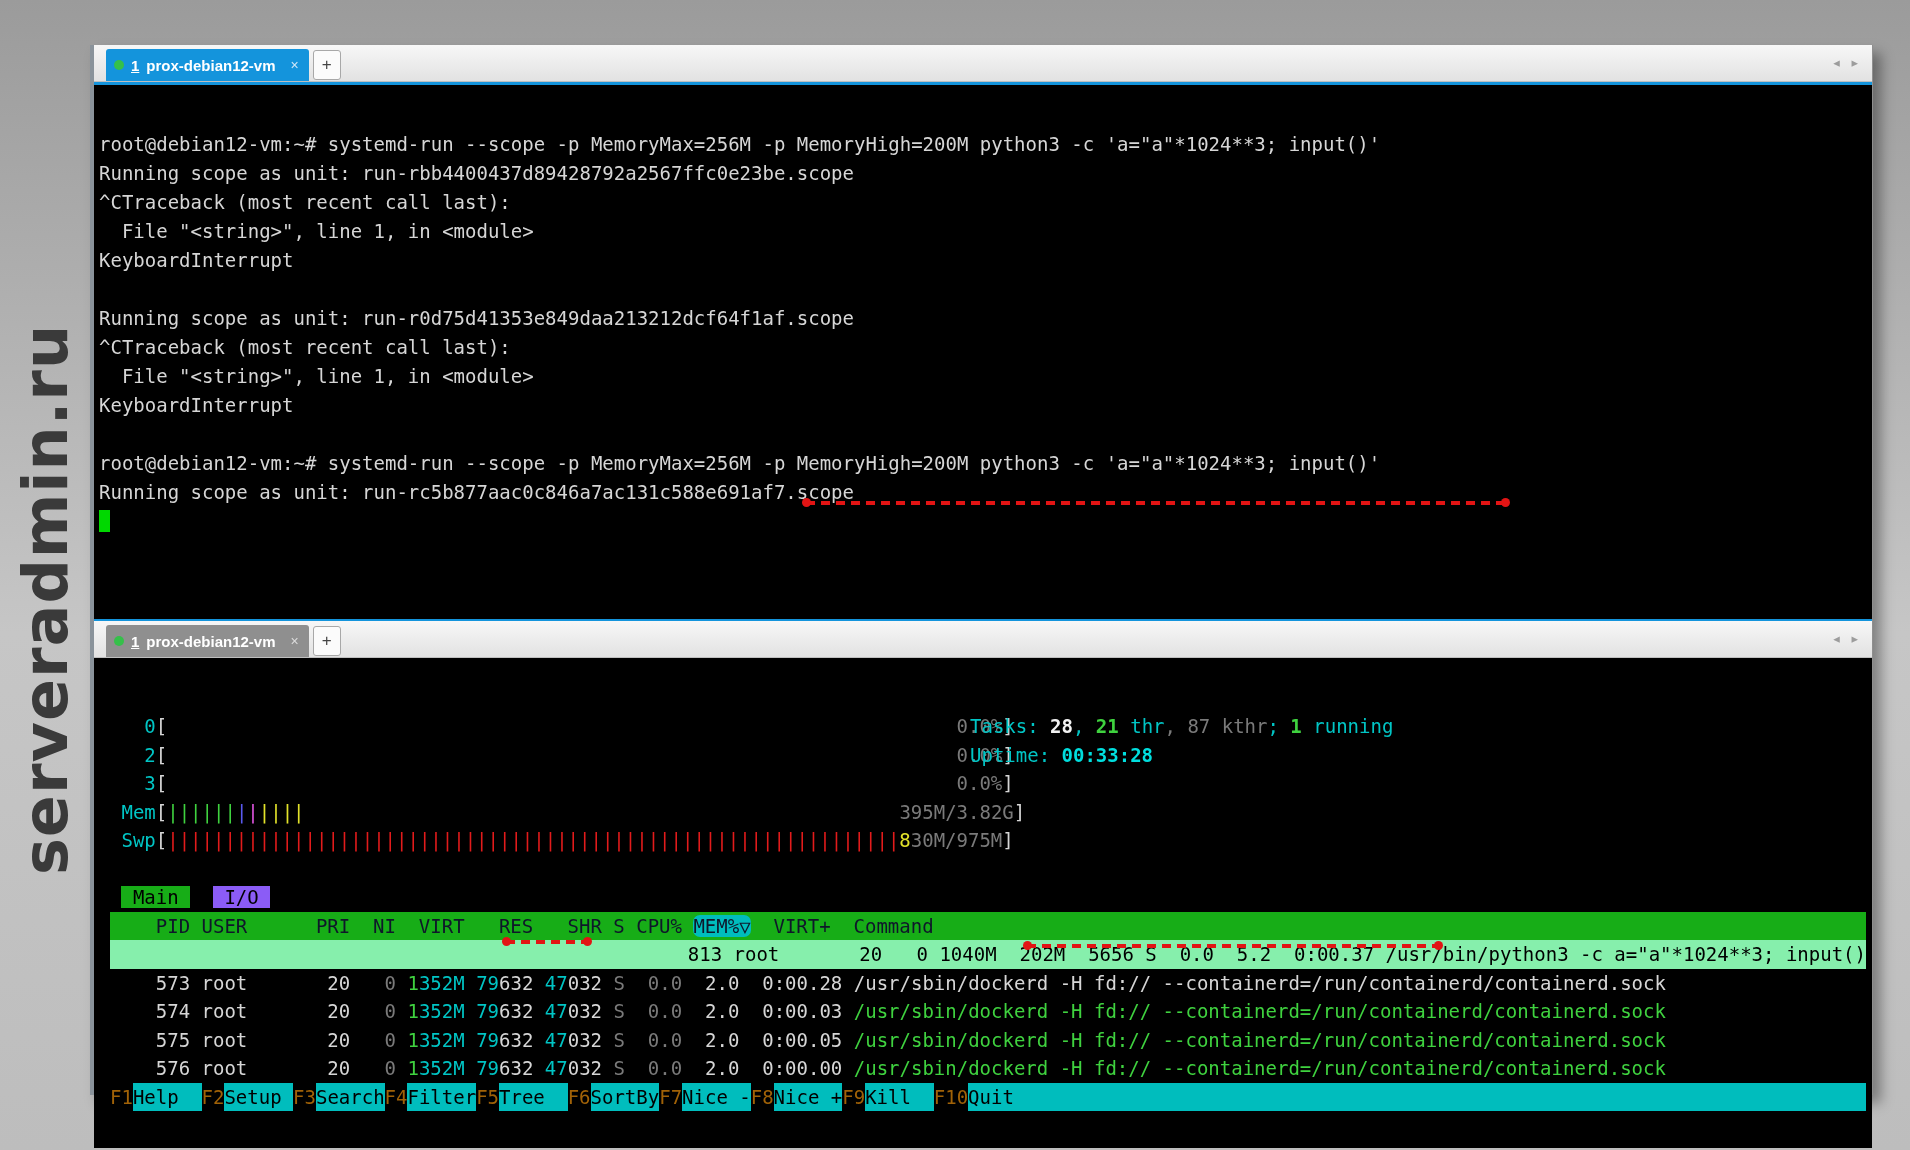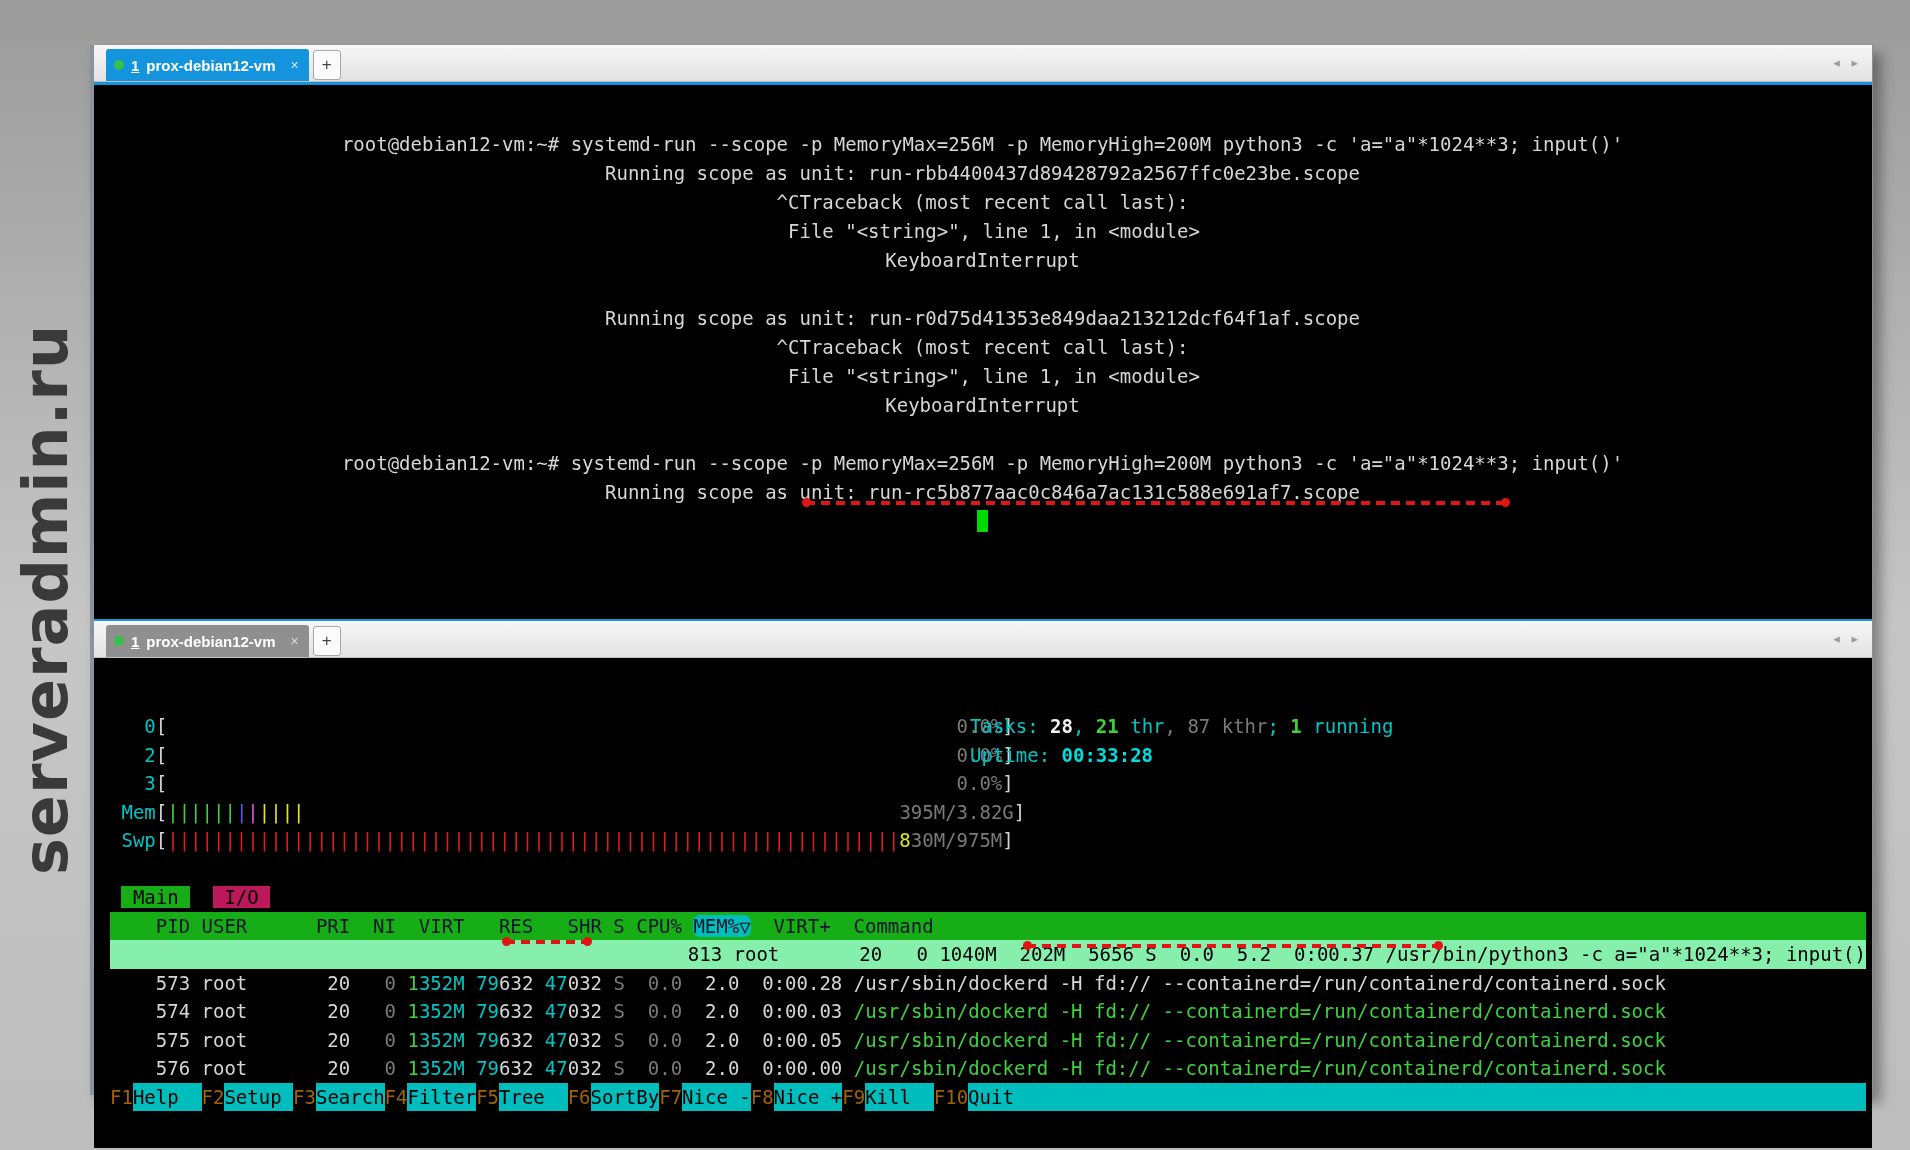--- a/index.html
+++ b/index.html
@@ -50,40 +50,40 @@
     position:absolute;right:10px;top:10px;color:#9c9c9c;font-size:13px;letter-spacing:4px;
   }
   .bluestrip{height:3px;background:#1494dc;}
   .blueline{height:2px;background:#1494dc;}
   
   .pane{
     background:#000;position:relative;overflow:hidden;
     font-family:"DejaVu Sans Mono","Liberation Mono",monospace;
     font-size:19px;color:#d6d6d6;
   }
-  .pane-term{height:489px;padding:45px 6px 0 5px;text-align:center;}
+  .pane-term{height:489px;padding:45px 6px 0 5px;}
   .pane-htop{height:436px;padding:54px 6px 0 16px;}
   .t-line{white-space:pre;position:relative;}
   .pane-term .t-line{line-height:29px;height:29px;}
   .pane-htop .t-line{line-height:28.5px;height:28.5px;}
   .right-col{position:absolute;left:860px;top:0;}
   
   .cyan{color:#00c5c5;}
   .cyanb{color:#00dede;font-weight:bold;}
   .whiteb{color:#f2f2f2;font-weight:bold;}
   .green{color:#3fd23f;}
   .greenb{color:#3fd23f;font-weight:bold;}
   .dim{color:#7a7a7a;}
   .red{color:#e21b1b;}
   .yellow{color:#e2e22a;}
   .blue{color:#5a5af0;}
   .magenta{color:#e055e0;}
   .cursor{background:#00d800;color:#00d800;}
   .tab-main{background:#17ad17;color:#000;}
-  .tab-io{background:#be185d;color:#000;}
+  .tab-io{background:#8b5cf6;color:#000;}
   .bg-header{background:#17ad17;color:#000;}
   .bg-header span{color:#0f172a;}
   .bg-sort{background:#00bdbd;border-radius:7px;}
   .bg-sel{background:#86efac;text-align:right;}
   .bg-sel span{color:#000;}
   .fbar{display:flex;}
   .fkey{color:#a16207;}
   .flabel{background:#00bdbd;color:#000;}
   .ffill{flex:1;background:#00bdbd;}
   

